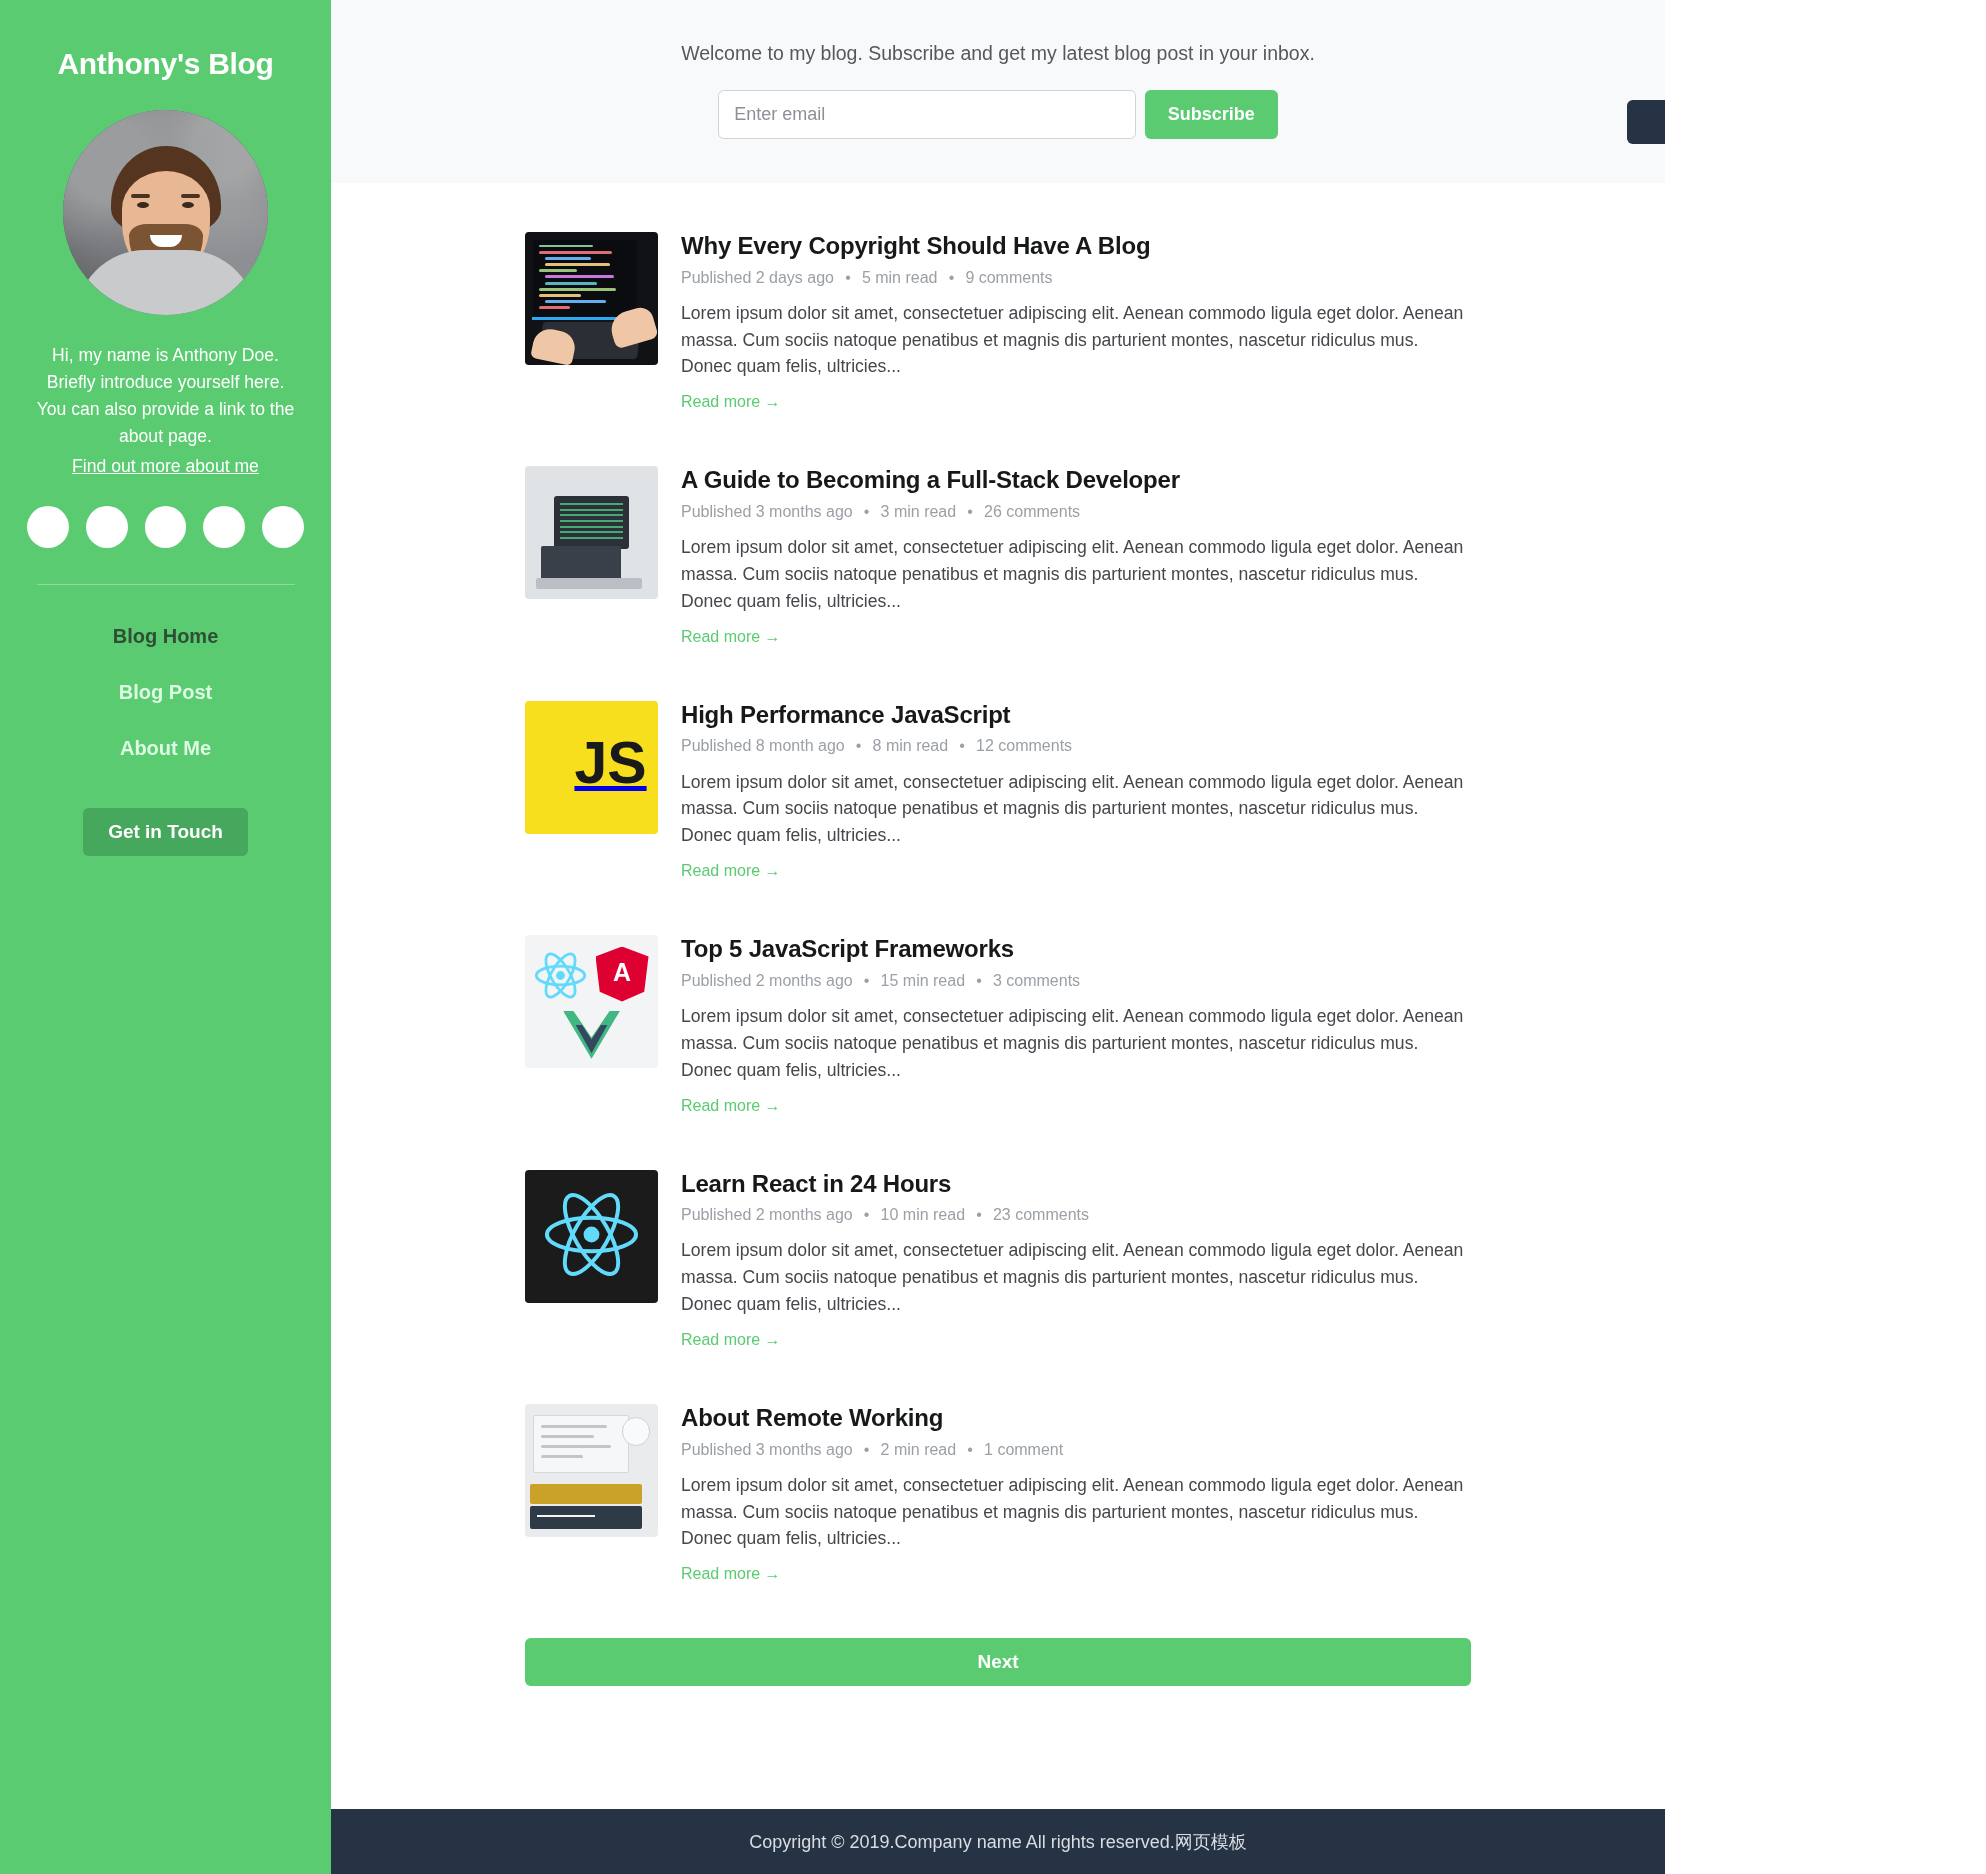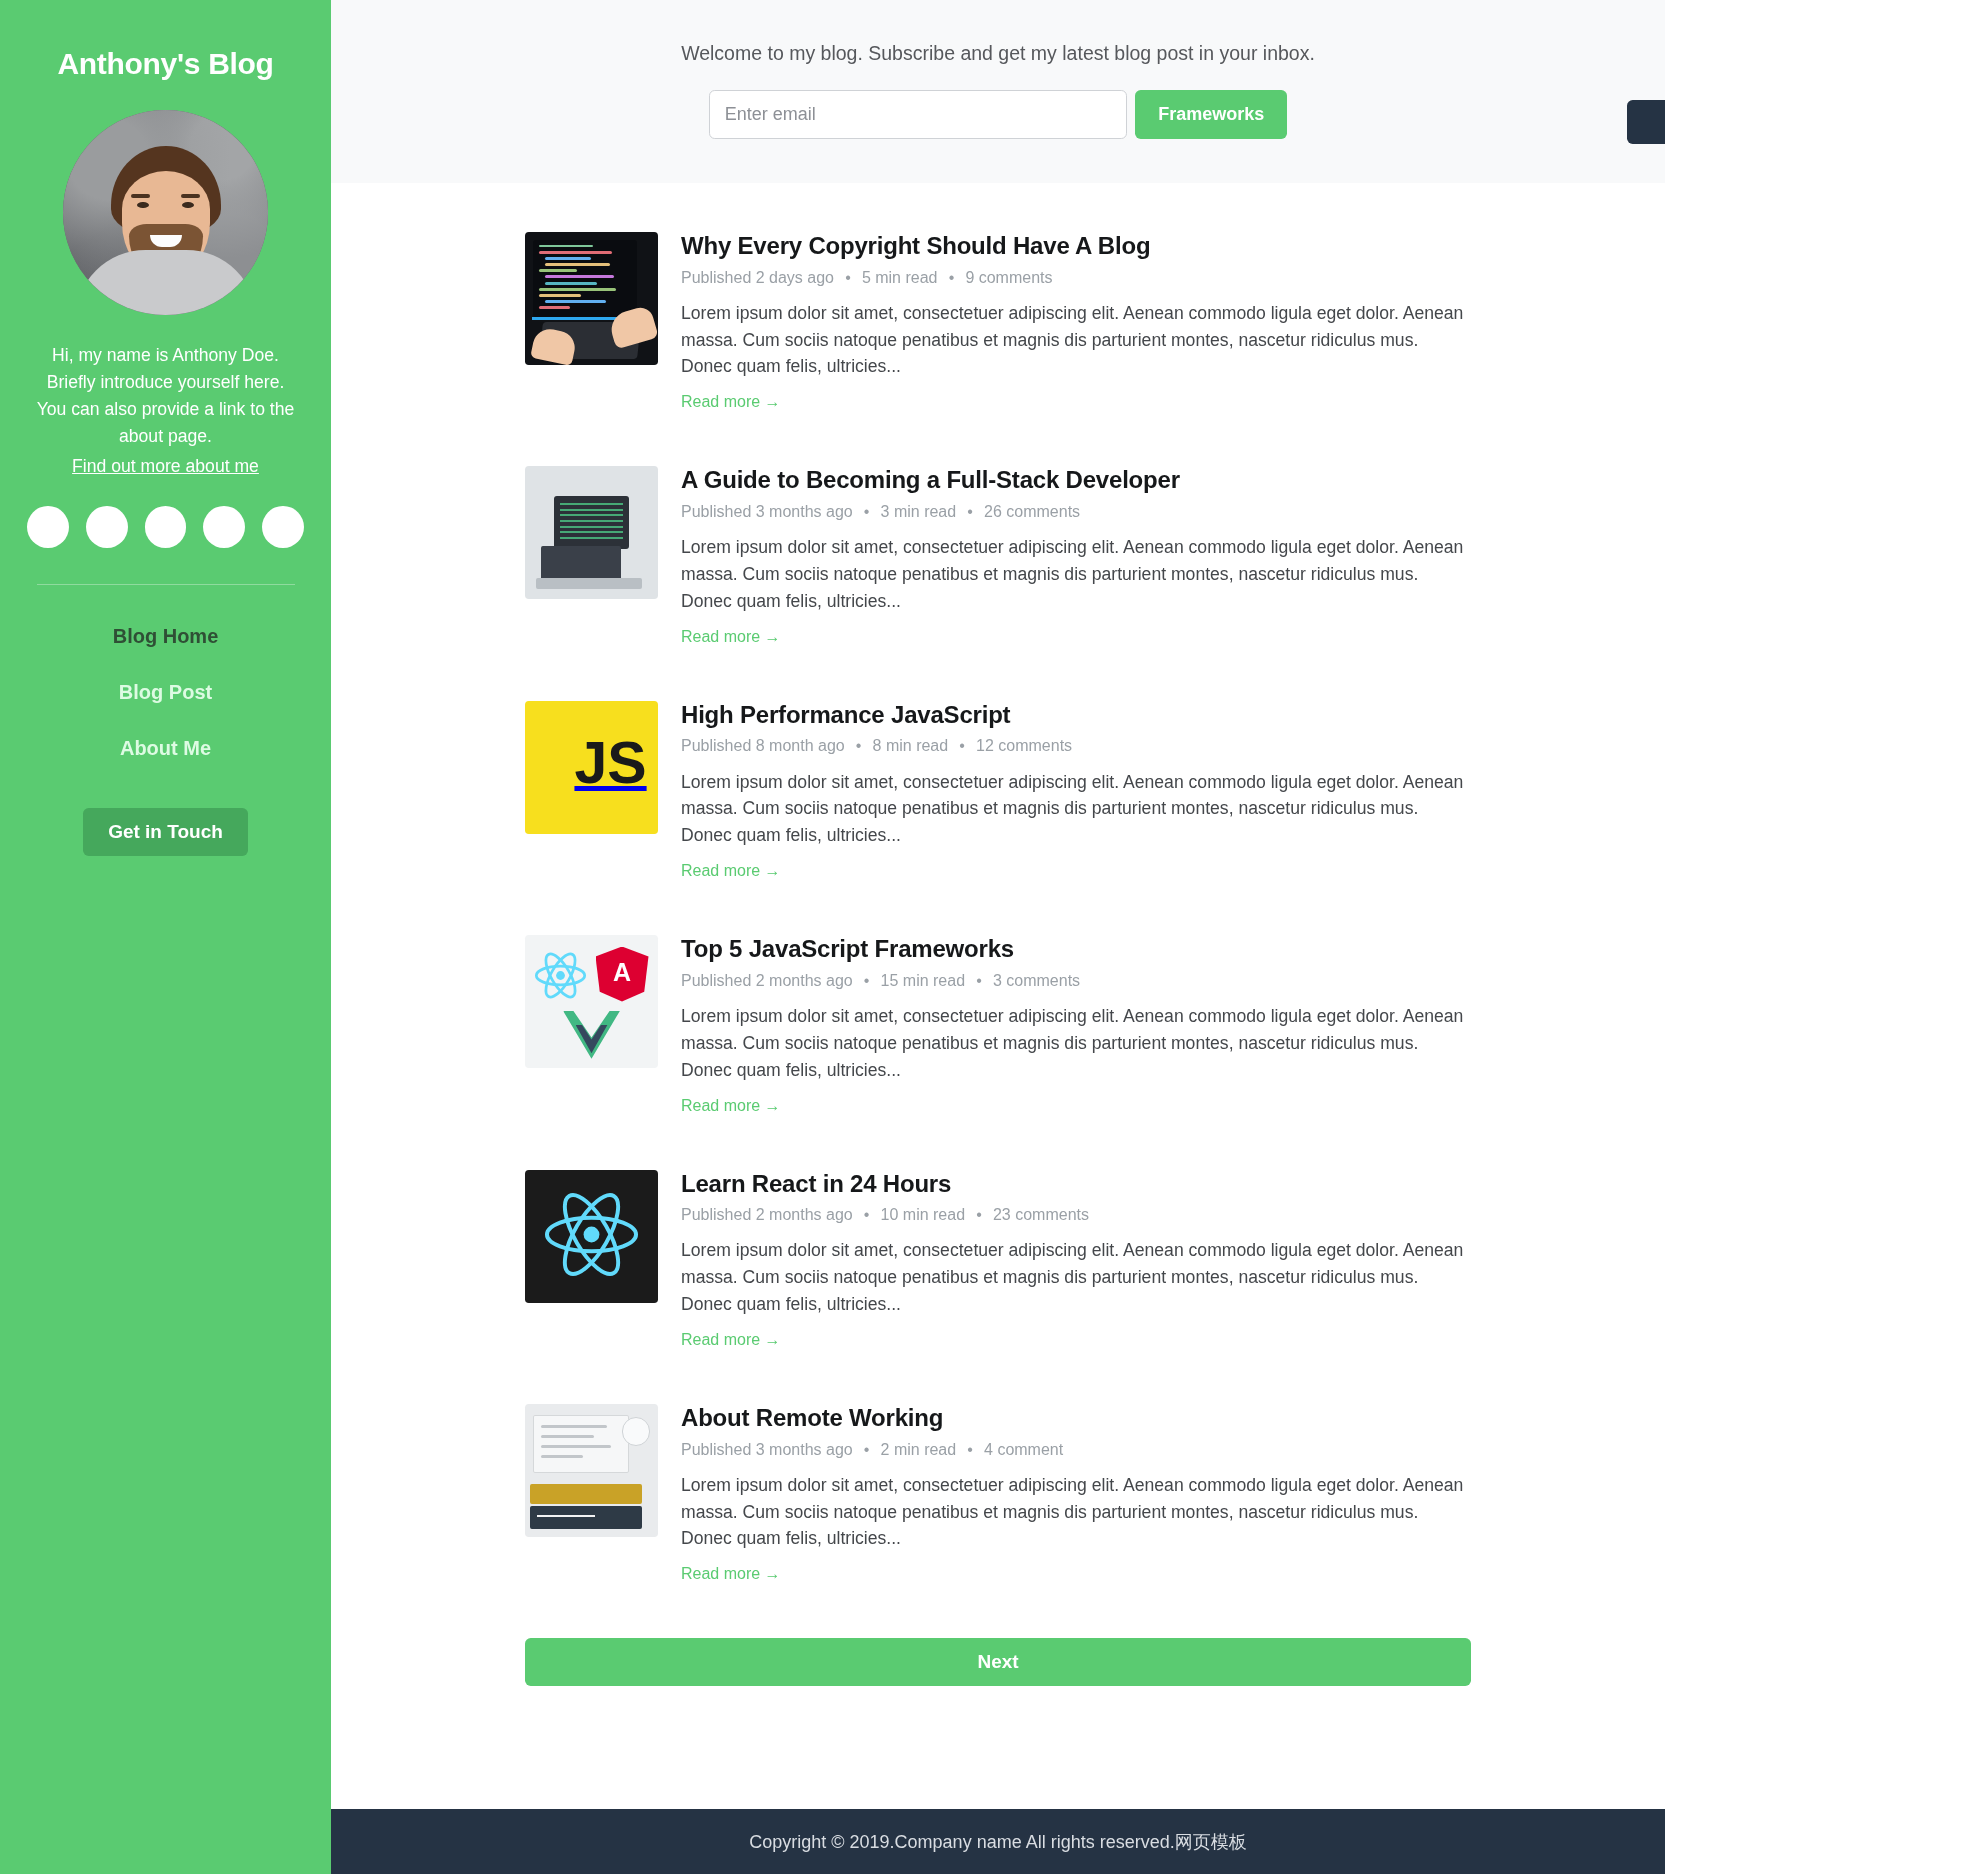--- a/index.html
+++ b/index.html
@@ -249,21 +249,21 @@
 
     <button class="btn-touch">Get in Touch</button>
   </aside>
 
   <main class="main">
 
     <section class="hero">
       <p>Welcome to my blog. Subscribe and get my latest blog post in your inbox.</p>
       <div class="subscribe-form">
         <input class="email-input" type="text" placeholder="Enter email" style="">
-        <button class="btn-subscribe">Frameworks</button>
+        <button class="btn-subscribe">Subscribe</button>
       </div>
     </section>
 
     <section class="posts">
       <div class="posts-inner">
 
         <article class="post">
           <a href="#" class="thumb t-code">
             <span class="screen">
               <span class="ln" style="left:6%;top:6%;width:52%;background:#7ec699"></span>
@@ -415,21 +415,21 @@
           </a>
           <div class="post-body">
             <a href="#" style="text-decoration:none">
               <div class="post-title">About Remote Working</div>
             </a>
             <div class="post-meta">
               <span>Published 3 months ago</span>
               <span class="sep">•</span>
               <span>2 min read</span>
               <span class="sep">•</span>
-              <span>4 comment</span>
+              <span>1 comment</span>
             </div>
             <div class="post-excerpt">Lorem ipsum dolor sit amet, consectetuer adipiscing elit. Aenean commodo ligula eget dolor. Aenean massa. Cum sociis natoque penatibus et magnis dis parturient montes, nascetur ridiculus mus. Donec quam felis, ultricies...</div>
             <a href="#" class="read-more">Read more →</a>
           </div>
         </article>
 
       </div>
 
       <button class="btn-next">Next</button>
     </section>

